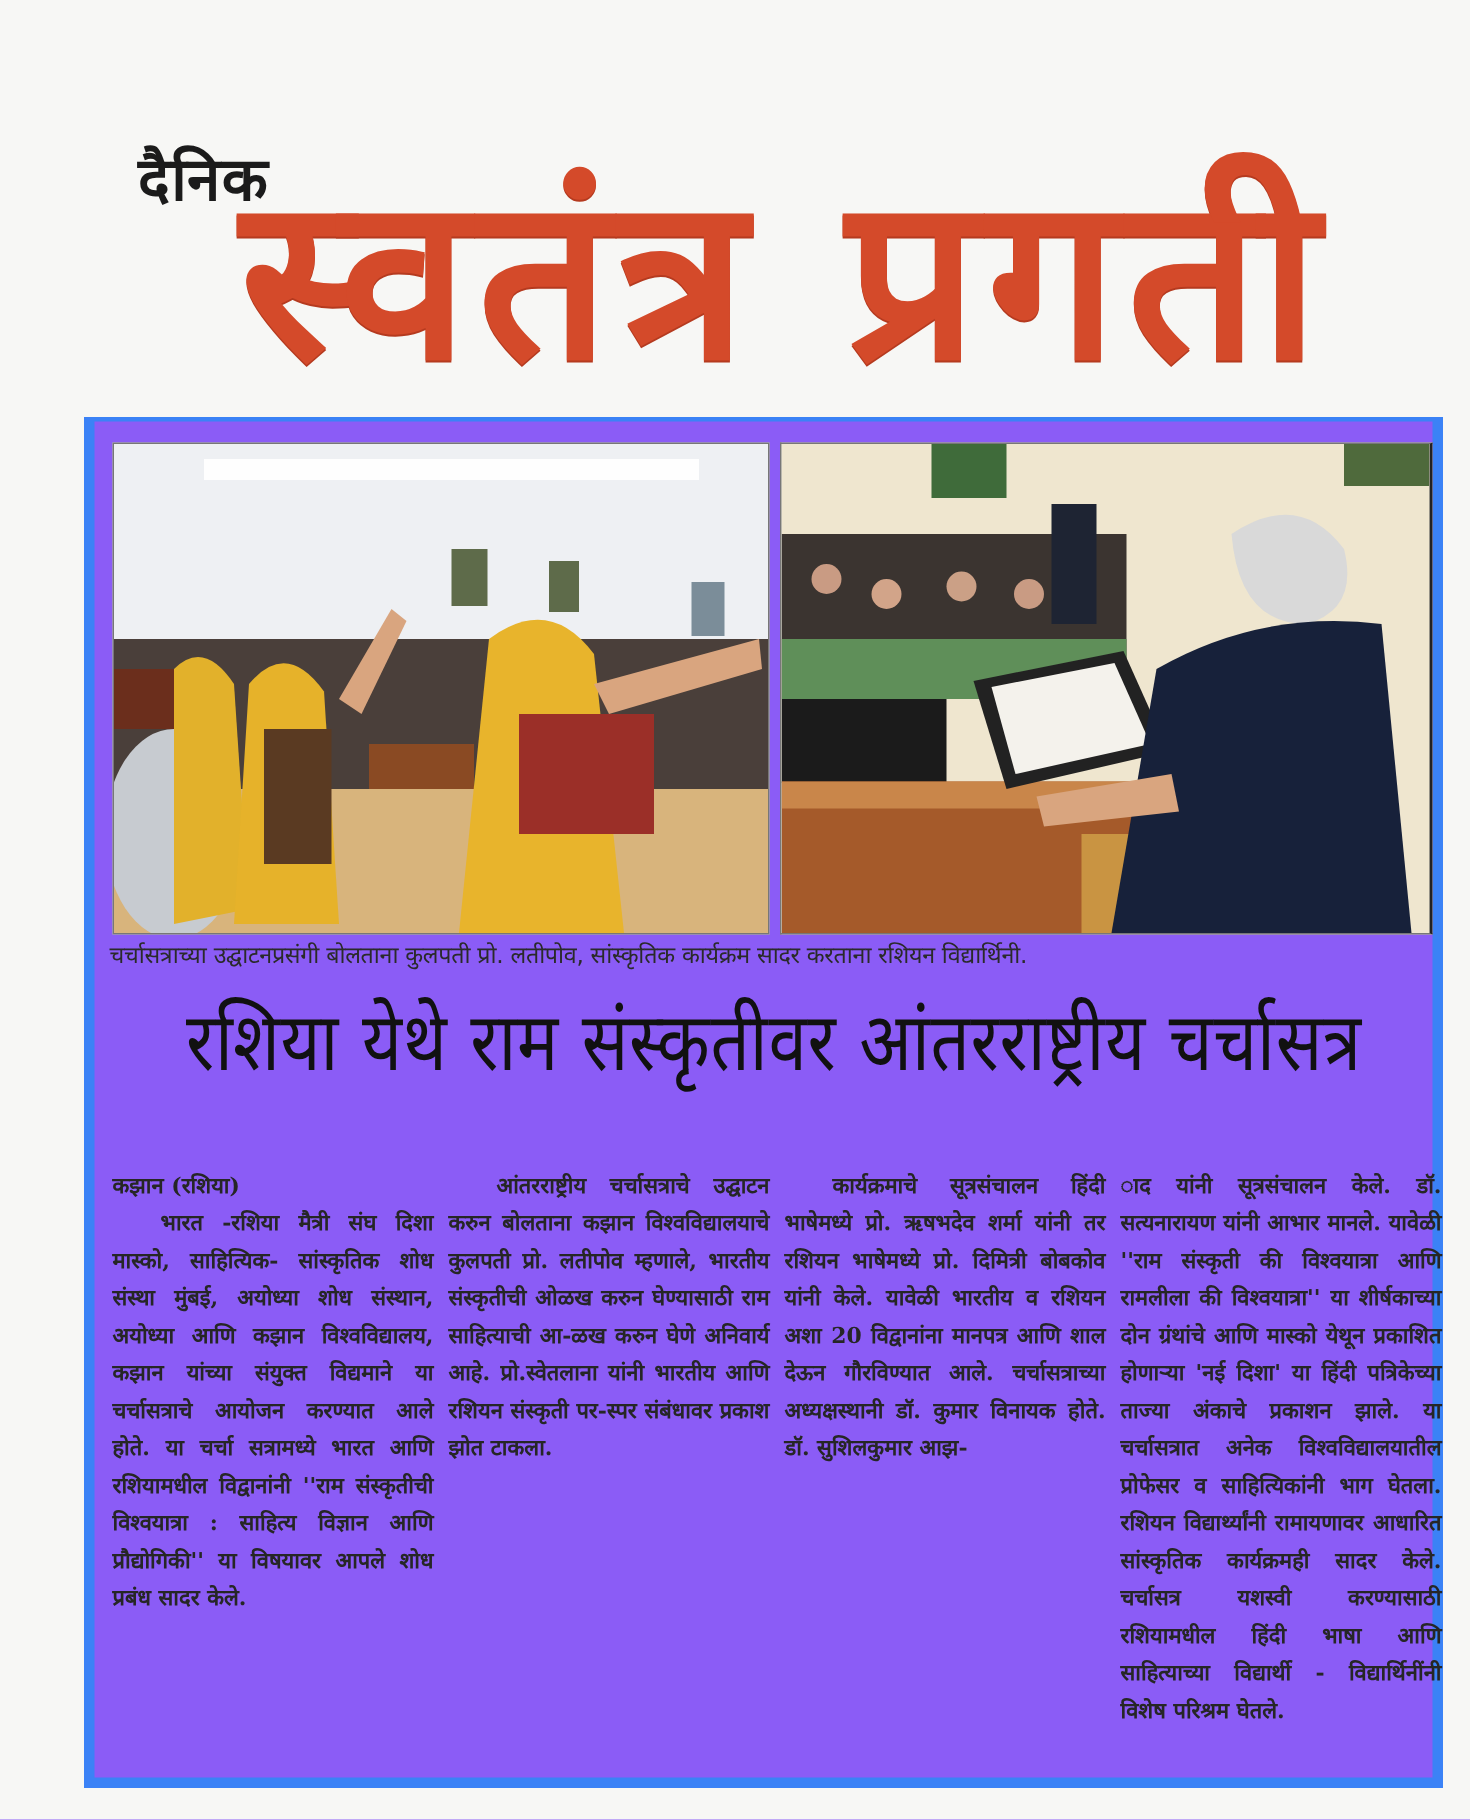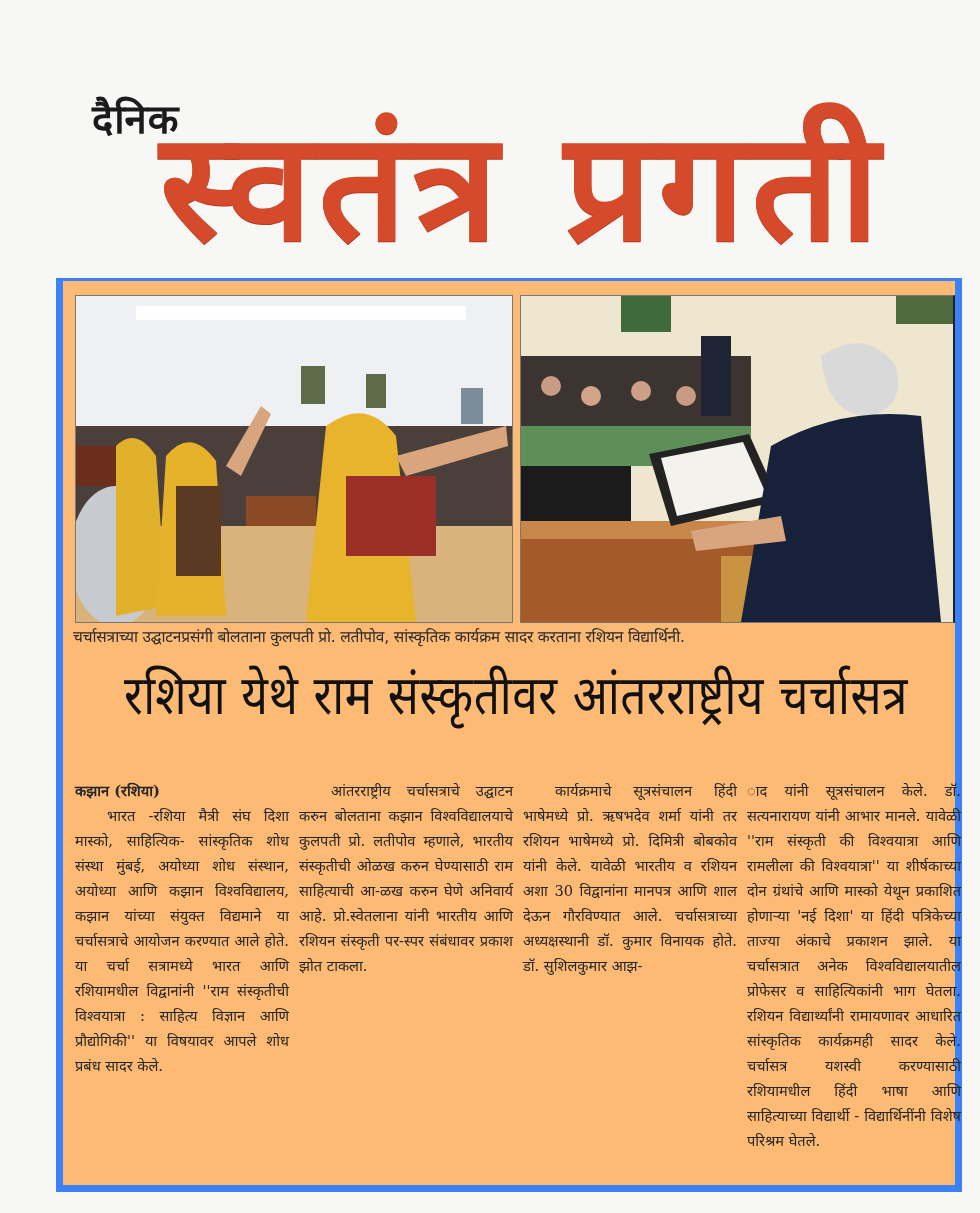--- a/index.html
+++ b/index.html
@@ -13,40 +13,40 @@
     font-weight: bold; font-size: 40px; color: #1b1b1b; letter-spacing: 1px;
   }
   .title {
     position: absolute; left: 80px; top: 80px; width: 860px; text-align: center;
     font-family: "DejaVu Sans", sans-serif; font-weight: bold; font-size: 150px; line-height: 190px;
     color: #d44a2a; letter-spacing: 6px; transform: scaleX(1.03); transform-origin: left;
     text-shadow: 0 1px 0 #b53a1f;
   }
   .frame {
     position: absolute; left: 56px; top: 278px; width: 906px; height: 914px;
-    border: 7px solid #3b82f6; border-top-width: 3px; box-sizing: border-box; background: #fdba74;
+    border: 7px solid #3b82f6; border-top-width: 3px; box-sizing: border-box; background: #8b5cf6;
   }
   .photo { position: absolute; top: 14px; height: 326px; overflow: hidden; border: 1px solid #777; }
   .photo-left { left: 12px; width: 436px; background: #e9ecef; }
   .photo-right { left: 457px; width: 432px; background: #f1eadb; border-right: 2px solid #222; }
   .caption {
     position: absolute; left: 10px; top: 344px; width: 890px; font-size: 15.5px; color: #2a2a2a;
     font-family: "DejaVu Sans", sans-serif; white-space: nowrap; letter-spacing: -0.2px;
   }
   .headline {
     position: absolute; left: 10px; top: 370px; width: 886px; text-align: center;
     font-family: "DejaVu Sans", sans-serif; font-weight: normal; font-size: 46px; line-height: 74px; color: #111;
     transform: scaleY(1.18); transform-origin: top; letter-spacing: 0.5px;
   }
   .columns {
     position: absolute; left: 12px; top: 458px; width: 884px; height: 440px;
     display: grid; grid-template-columns: 214px 214px 214px 214px; column-gap: 10px; margin-top: 39px;
   }
   .col { font-size: 14.6px; line-height: 25px; text-align: justify; color: #262626; }
-  .col p { margin: 0; text-indent: 0; }
+  .col p { margin: 0; text-indent: 0; font-weight: bold; }
   .col p.ind { text-indent: 32px; }
   .dateline { font-weight: bold; display: block; }
 </style>
 </head>
 <body>
 
 <div class="masthead">
   <div class="daily">दैनिक</div>
   <div class="title">स्वतंत्र प्रगती</div>
 </div>
@@ -107,19 +107,19 @@
 
   <div class="columns">
     <div class="col">
       <span class="dateline">कझान (रशिया)</span>
       <p class="ind">भारत -रशिया मैत्री संघ दिशा मास्को, साहित्यिक- सांस्कृतिक शोध संस्था मुंबई, अयोध्या शोध संस्थान, अयोध्या आणि कझान विश्वविद्यालय, कझान यांच्या संयुक्त विद्यमाने या चर्चासत्राचे आयोजन करण्यात आले होते. या चर्चा सत्रामध्ये भारत आणि रशियामधील विद्वानांनी ''राम संस्कृतीची विश्वयात्रा : साहित्य विज्ञान आणि प्रौद्योगिकी'' या विषयावर आपले शोध प्रबंध सादर केले.</p>
     </div>
     <div class="col">
       <p class="ind">आंतरराष्ट्रीय चर्चासत्राचे उद्घाटन करुन बोलताना कझान विश्वविद्यालयाचे कुलपती प्रो. लतीपोव म्हणाले, भारतीय संस्कृतीची ओळख करुन घेण्यासाठी राम साहित्याची आ-ळख करुन घेणे अनिवार्य आहे. प्रो.स्वेतलाना यांनी भारतीय आणि रशियन संस्कृती पर-स्पर संबंधावर प्रकाश झोत टाकला.</p>
     </div>
     <div class="col">
-      <p class="ind">कार्यक्रमाचे सूत्रसंचालन हिंदी भाषेमध्ये प्रो. ऋषभदेव शर्मा यांनी तर रशियन भाषेमध्ये प्रो. दिमित्री बोबकोव यांनी केले. यावेळी भारतीय व रशियन अशा 30 विद्वानांना मानपत्र आणि शाल देऊन गौरविण्यात आले. चर्चासत्राच्या अध्यक्षस्थानी डॉ. कुमार विनायक होते. डॉ. सुशिलकुमार आझ-</p>
+      <p class="ind">कार्यक्रमाचे सूत्रसंचालन हिंदी भाषेमध्ये प्रो. ऋषभदेव शर्मा यांनी तर रशियन भाषेमध्ये प्रो. दिमित्री बोबकोव यांनी केले. यावेळी भारतीय व रशियन अशा 20 विद्वानांना मानपत्र आणि शाल देऊन गौरविण्यात आले. चर्चासत्राच्या अध्यक्षस्थानी डॉ. कुमार विनायक होते. डॉ. सुशिलकुमार आझ-</p>
     </div>
     <div class="col">
       <p>ाद यांनी सूत्रसंचालन केले. डॉ. सत्यनारायण यांनी आभार मानले. यावेळी ''राम संस्कृती की विश्वयात्रा आणि रामलीला की विश्वयात्रा'' या शीर्षकाच्या दोन ग्रंथांचे आणि मास्को येथून प्रकाशित होणाऱ्या 'नई दिशा' या हिंदी पत्रिकेच्या ताज्या अंकाचे प्रकाशन झाले. या चर्चासत्रात अनेक विश्वविद्यालयातील प्रोफेसर व साहित्यिकांनी भाग घेतला. रशियन विद्यार्थ्यांनी रामायणावर आधारित सांस्कृतिक कार्यक्रमही सादर केले. चर्चासत्र यशस्वी करण्यासाठी रशियामधील हिंदी भाषा आणि साहित्याच्या विद्यार्थी - विद्यार्थिनींनी विशेष परिश्रम घेतले.</p>
     </div>
   </div>
 </div>
 
 </body></html>

